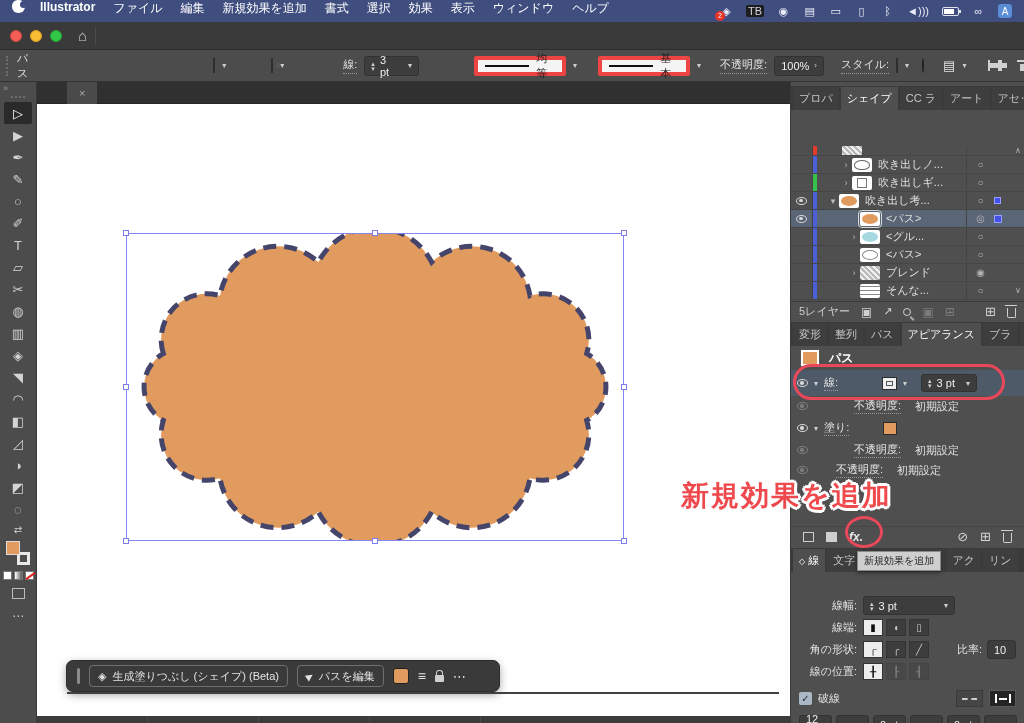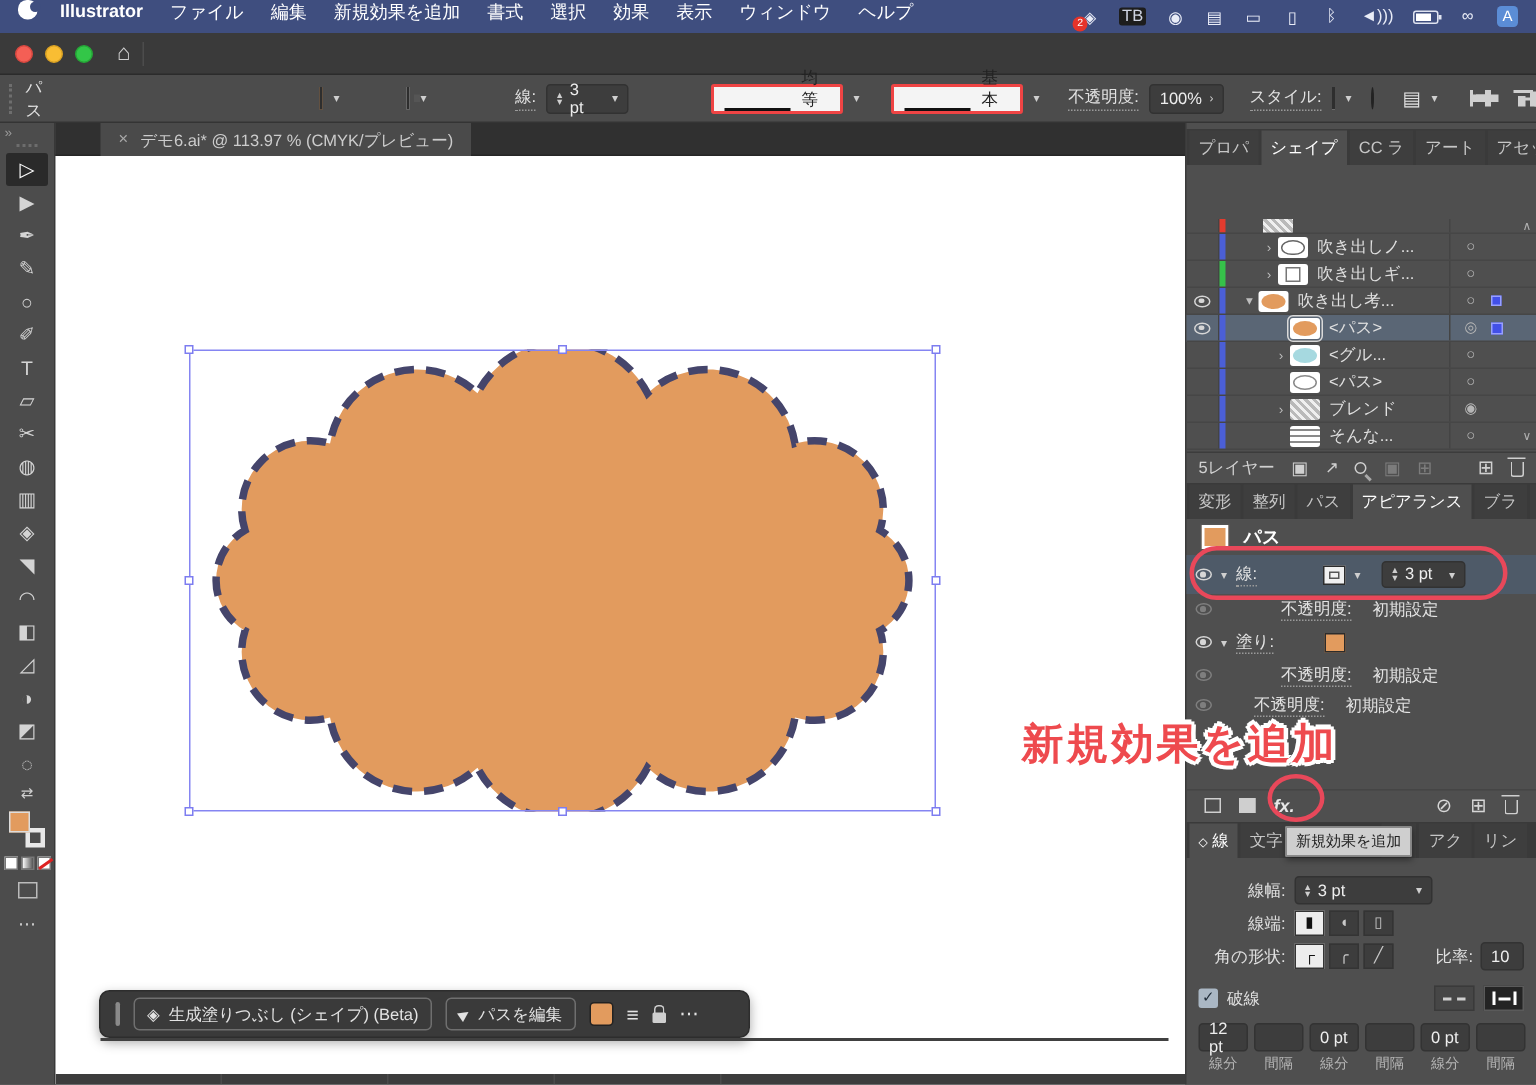--- a/index.html
+++ b/index.html
@@ -44,22 +44,22 @@
   .grip{width:3px;height:20px;border-left:2px dotted #6e6e6e;margin-right:2px}
   .dotted{border-bottom:1px dotted #9a9a9a;padding-bottom:1px;white-space:nowrap}
   .swatch{width:18px;height:15px;border:1px solid #2e2e2e;background:#e29b5e}
   .swatch.white{background:#fff}
   .strokebox{width:18px;height:15px;border:1px solid #2e2e2e;background:#f2f2f2;position:relative}
   .strokebox::after{content:'';position:absolute;inset:4px;border:2px solid #555}
   .caret{font-size:8px;color:#cfcfcf}
   .stepper{display:flex;flex-direction:column;line-height:5px;font-size:7px;color:#cfcfcf}
   .field{background:#3d3d3d;border:1px solid #323232;border-radius:3px;height:20px;display:flex;
     align-items:center;padding:0 6px;gap:5px;color:#eee}
-  .linefield{background:#f4f4f4;color:#222;border:2px solid #ef4444;height:20px;border-radius:2px;
-    display:flex;align-items:flex-end;gap:7px;padding:0 7px}
+  .linefield{background:#f4f4f4;color:#222;border:4px solid #ef4444;height:20px;border-radius:2px;
+    display:flex;align-items:center;gap:7px;padding:0 7px}
   .lineprev{width:52px;height:2px;background:#111}
   .wheel{width:15px;height:15px;border-radius:50%;border:1px solid #222;
     background:conic-gradient(#e55c4a,#e9d54b,#63c94f,#53c9d2,#5560d8,#c558cf,#e55c4a)}
   .ali{width:15px;height:13px;position:relative;display:inline-block}
   .ali i{position:absolute;background:#cfcfcf}
   .al-l .bar{left:1px;top:1px;width:2px;height:11px}.al-l .blk{left:5px;top:4px;width:8px;height:5px}
   .al-c .bar{left:6px;top:1px;width:2px;height:11px}.al-c .blk{left:2px;top:4px;width:11px;height:5px}
   .al-r .bar{right:1px;top:1px;width:2px;height:11px}.al-r .blk{right:5px;top:4px;width:8px;height:5px}
   .al-t .bar{left:1px;top:1px;width:13px;height:2px}.al-t .blk{left:4px;top:5px;width:5px;height:7px}
   .al-m .bar{left:1px;top:6px;width:13px;height:2px}.al-m .blk{left:5px;top:2px;width:5px;height:10px}
@@ -175,21 +175,21 @@
   .sqicon.filledc{background:#cfcfcf}
   .fxtxt{font-style:italic;font-weight:bold;font-size:12px;color:#e8e8e8}
   .redoval{border:3px solid #e8485a;border-radius:18px;z-index:12;pointer-events:none}
   .ov-stroke{left:2px;top:282px;width:212px;height:36px}
   .ov-fx{left:54px;top:434px;width:38px;height:32px;border-radius:50%}
 
   
   .ptabs3{top:466px}
   .tooltip{position:absolute;left:66px;top:469px;background:#cfcfcf;border:1px solid #8a8a8a;color:#222;
     font-size:10px;padding:2px 6px;z-index:14;white-space:nowrap;box-shadow:0 2px 4px rgba(0,0,0,.4)}
-  .spanel{position:absolute;left:0;right:0;top:490px;bottom:0;padding-top:12px;color:#e0e0e0}
+  .spanel{position:absolute;left:0;right:0;top:490px;bottom:0;padding-top:24px;color:#e0e0e0}
   .srow{display:flex;align-items:center;margin-bottom:4px;padding-right:8px}
   .slabel{width:66px;text-align:right;margin-right:6px;flex:none}
   .sfield{background:#3d3d3d;border:1px solid #333;border-radius:3px;height:19px;display:flex;
     align-items:center;padding:0 6px;gap:5px;color:#eee}
   .capbtn{width:20px;height:17px;background:#3d3d3d;border:1px solid #343434;color:#c9c9c9;display:flex;
     align-items:center;justify-content:center;font-size:10px;margin-right:3px}
   .capbtn.active{background:#ededed;color:#111}
   .capbtn.disabled{opacity:.35}
   .chk{width:13px;height:13px;background:#aab7c4;border-radius:2px;color:#1e2a36;font-size:10px;
     display:flex;align-items:center;justify-content:center;margin:0 6px 0 8px}
@@ -351,21 +351,20 @@
       <span class="cbtn grad"></span>
       <span class="cbtn none"></span>
     </div>
     <span class="drawmode"></span>
     <span class="tdots">⋯</span>
   </div>
 
   <div class="doctabs r">
     <div class="doctab">
       <span class="closex">×</span>
-      <span>デモ6.ai* @ 113.97 % (CMYK/プレビュー)</span>
     </div>
   </div>
 
   <div class="canvas r">
     <svg class="cloudsvg r" width="498" height="308" viewBox="0 0 500 310" preserveAspectRatio="none">
       <path d="M 37.5 121.3
                A 46 46 0 0 1 94.4 63.1
                A 59 59 0 0 1 193.1 29.4
                A 64 64 0 0 1 306.9 29.4
                A 59 59 0 0 1 405.6 63.1
@@ -638,20 +637,26 @@
       <div class="srow">
         <span class="slabel">角の形状:</span>
         <span class="capbtn active">┌</span>
         <span class="capbtn">╭</span>
         <span class="capbtn">╱</span>
         <span style="margin-left:auto;margin-right:5px">比率:</span>
         <span class="sfield" style="width:29px">
           <span>10</span>
         </span>
       </div>
+      <div class="srow">
+        <span class="slabel">線の位置:</span>
+        <span class="capbtn active">╂</span>
+        <span class="capbtn disabled">┠</span>
+        <span class="capbtn disabled">┨</span>
+      </div>
       <div class="srow" style="margin-top:10px">
         <span class="chk">✓</span>
         <span>破線</span>
         <span class="dashbtn" style="margin-left:auto">
             <span class="dline"></span>
           </span>
         <span class="dashbtn active">
             <span class="dbracket">
               <i></i>
             </span>

